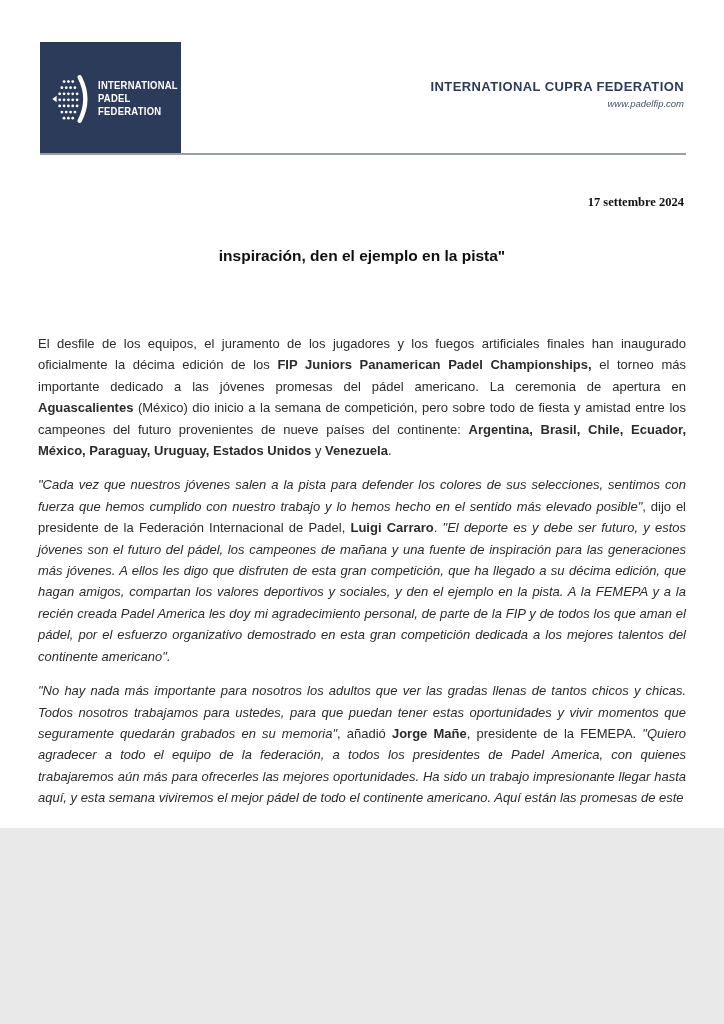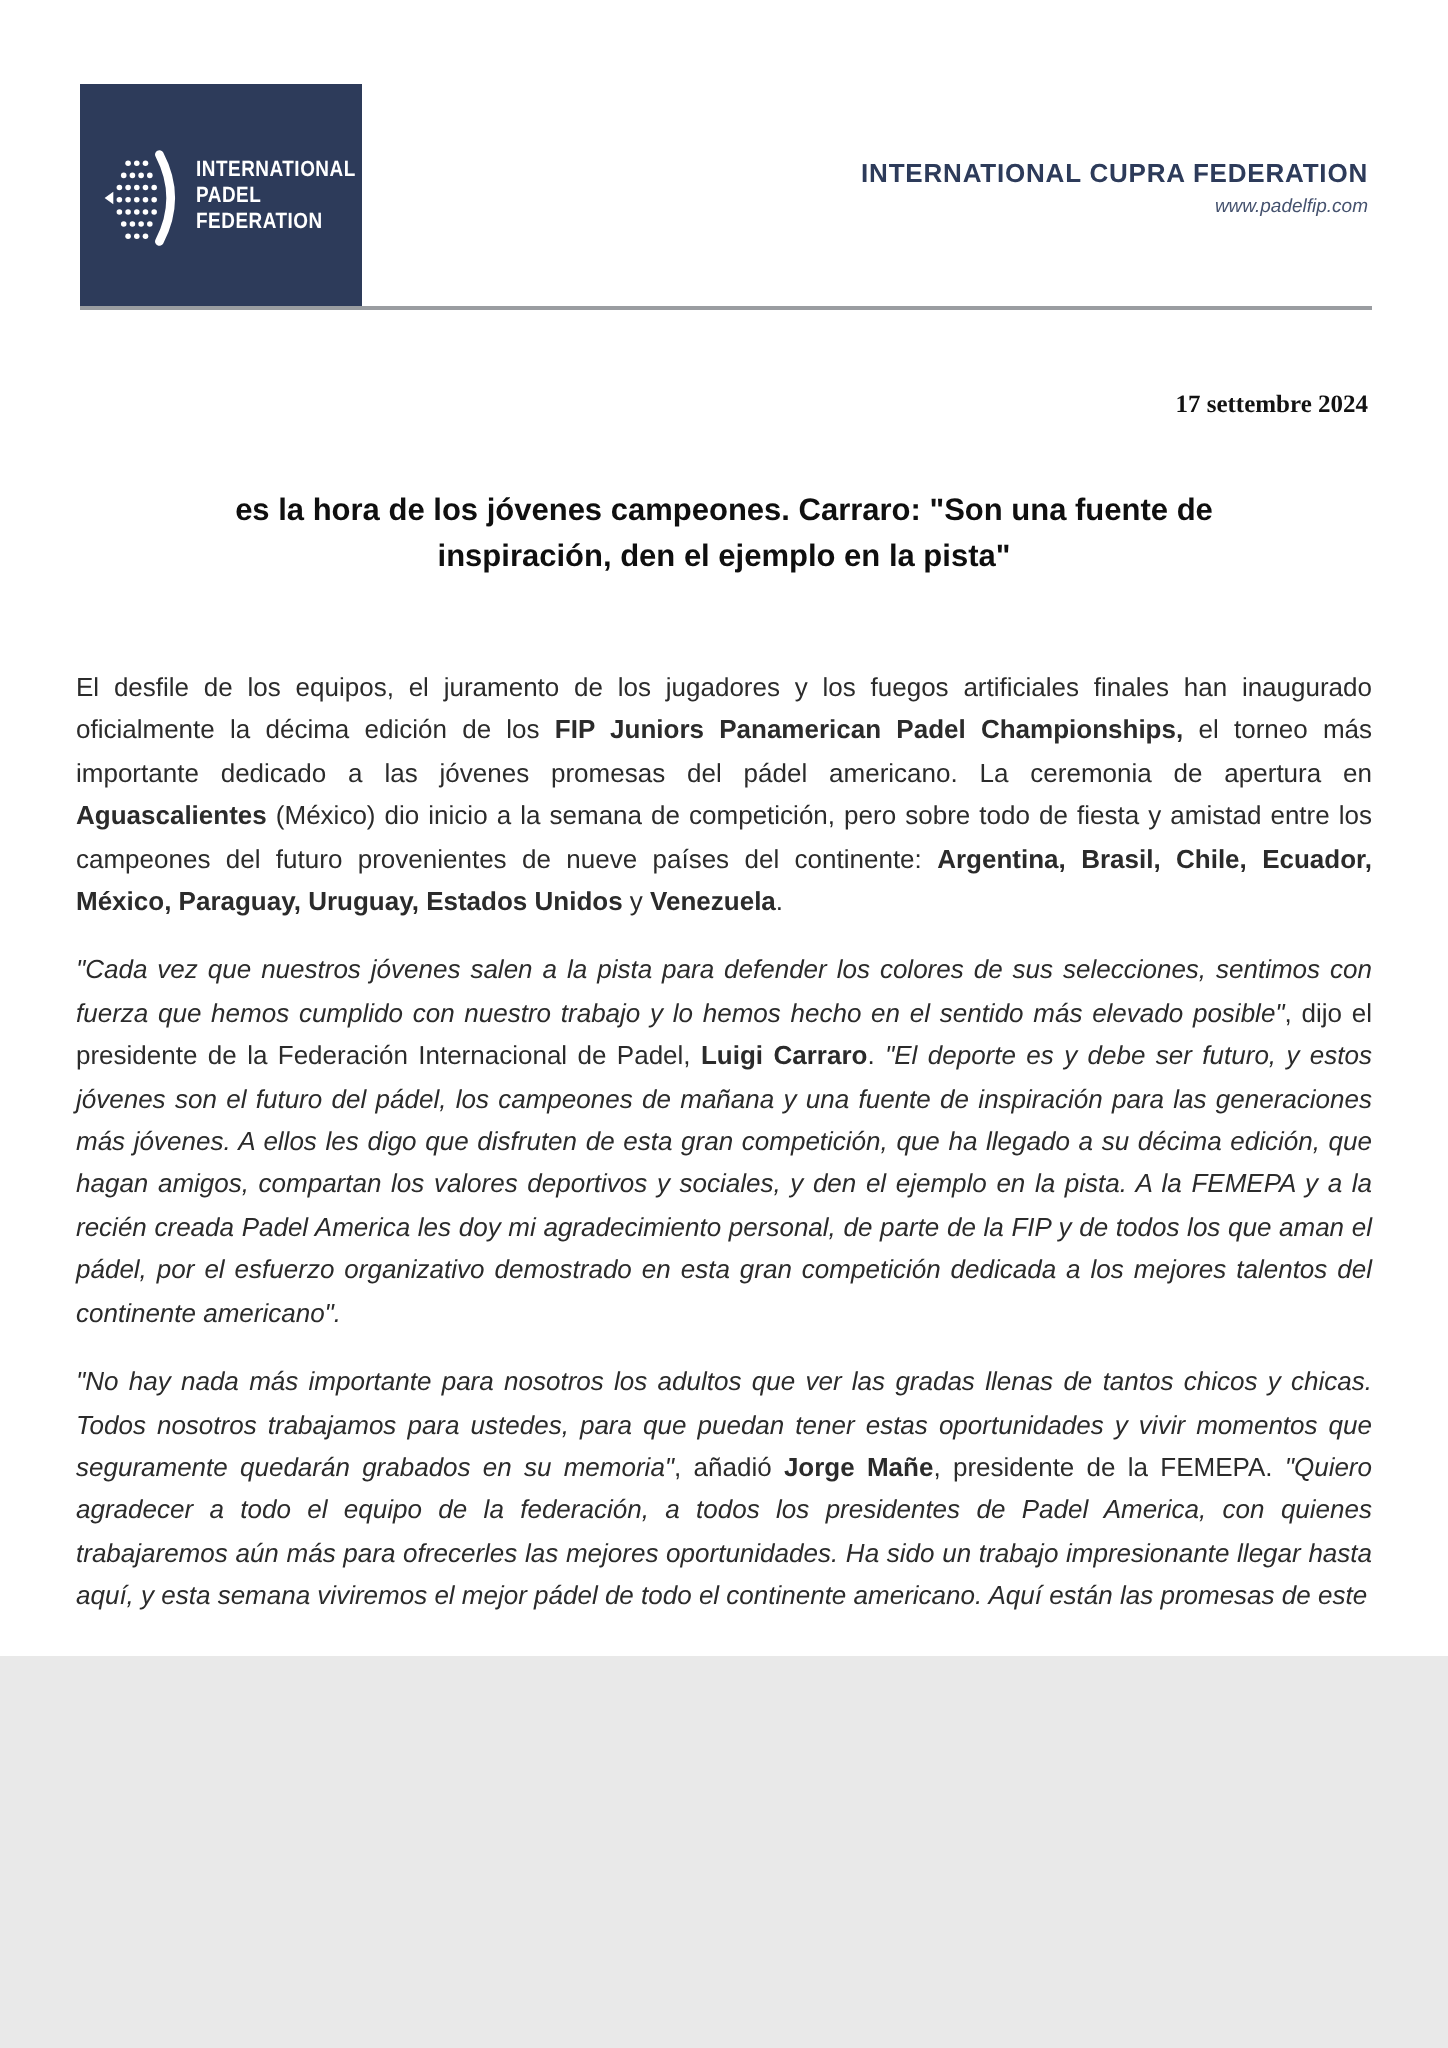--- a/index.html
+++ b/index.html
@@ -113,21 +113,20 @@
   <div class="letterhead-right">
     <div class="lh-org">INTERNATIONAL CUPRA FEDERATION</div>
     <div class="lh-web">www.padelfip.com</div>
   </div>
 
   <div class="header-rule"></div>
 
   <div class="date">17 settembre 2024</div>
 
   <div class="headline">
-    <div>es la hora de los jóvenes campeones. Carraro: "Son una fuente de</div>
     <div>inspiración, den el ejemplo en la pista"</div>
   </div>
 
   <div class="body-text">
     <p><span>El desfile de los equipos, el juramento de los jugadores y los fuegos artificiales finales han inaugurado oficialmente la décima edición de los </span><span class="b">FIP Juniors Panamerican Padel Championships,</span><span> el torneo más importante dedicado a las jóvenes promesas del pádel americano. La ceremonia de apertura en </span><span class="b">Aguascalientes</span><span> (México) dio inicio a la semana de competición, pero sobre todo de fiesta y amistad entre los campeones del futuro provenientes de nueve países del continente: </span><span class="b">Argentina, Brasil, Chile, Ecuador, México, Paraguay, Uruguay, Estados Unidos</span><span> y </span><span class="b">Venezuela</span><span>.</span></p>
 
     <p><span class="i">"Cada vez que nuestros jóvenes salen a la pista para defender los colores de sus selecciones, sentimos con fuerza que hemos cumplido con nuestro trabajo y lo hemos hecho en el sentido más elevado posible"</span><span>, dijo el presidente de la Federación Internacional de Padel, </span><span class="b">Luigi Carraro</span><span>. </span><span class="i">"El deporte es y debe ser futuro, y estos jóvenes son el futuro del pádel, los campeones de mañana y una fuente de inspiración para las generaciones más jóvenes. A ellos les digo que disfruten de esta gran competición, que ha llegado a su décima edición, que hagan amigos, compartan los valores deportivos y sociales, y den el ejemplo en la pista. A la FEMEPA y a la recién creada Padel America les doy mi agradecimiento personal, de parte de la FIP y de todos los que aman el pádel, por el esfuerzo organizativo demostrado en esta gran competición dedicada a los mejores talentos del continente americano".</span></p>
 
     <p><span class="i">"No hay nada más importante para nosotros los adultos que ver las gradas llenas de tantos chicos y chicas. Todos nosotros trabajamos para ustedes, para que puedan tener estas oportunidades y vivir momentos que seguramente quedarán grabados en su memoria"</span><span>, añadió </span><span class="b">Jorge Mañe</span><span>, presidente de la FEMEPA. </span><span class="i">"Quiero agradecer a todo el equipo de la federación, a todos los presidentes de Padel America, con quienes trabajaremos aún más para ofrecerles las mejores oportunidades. Ha sido un trabajo impresionante llegar hasta aquí, y esta semana viviremos el mejor pádel de todo el continente americano. Aquí están las promesas de este</span></p>
   </div>

